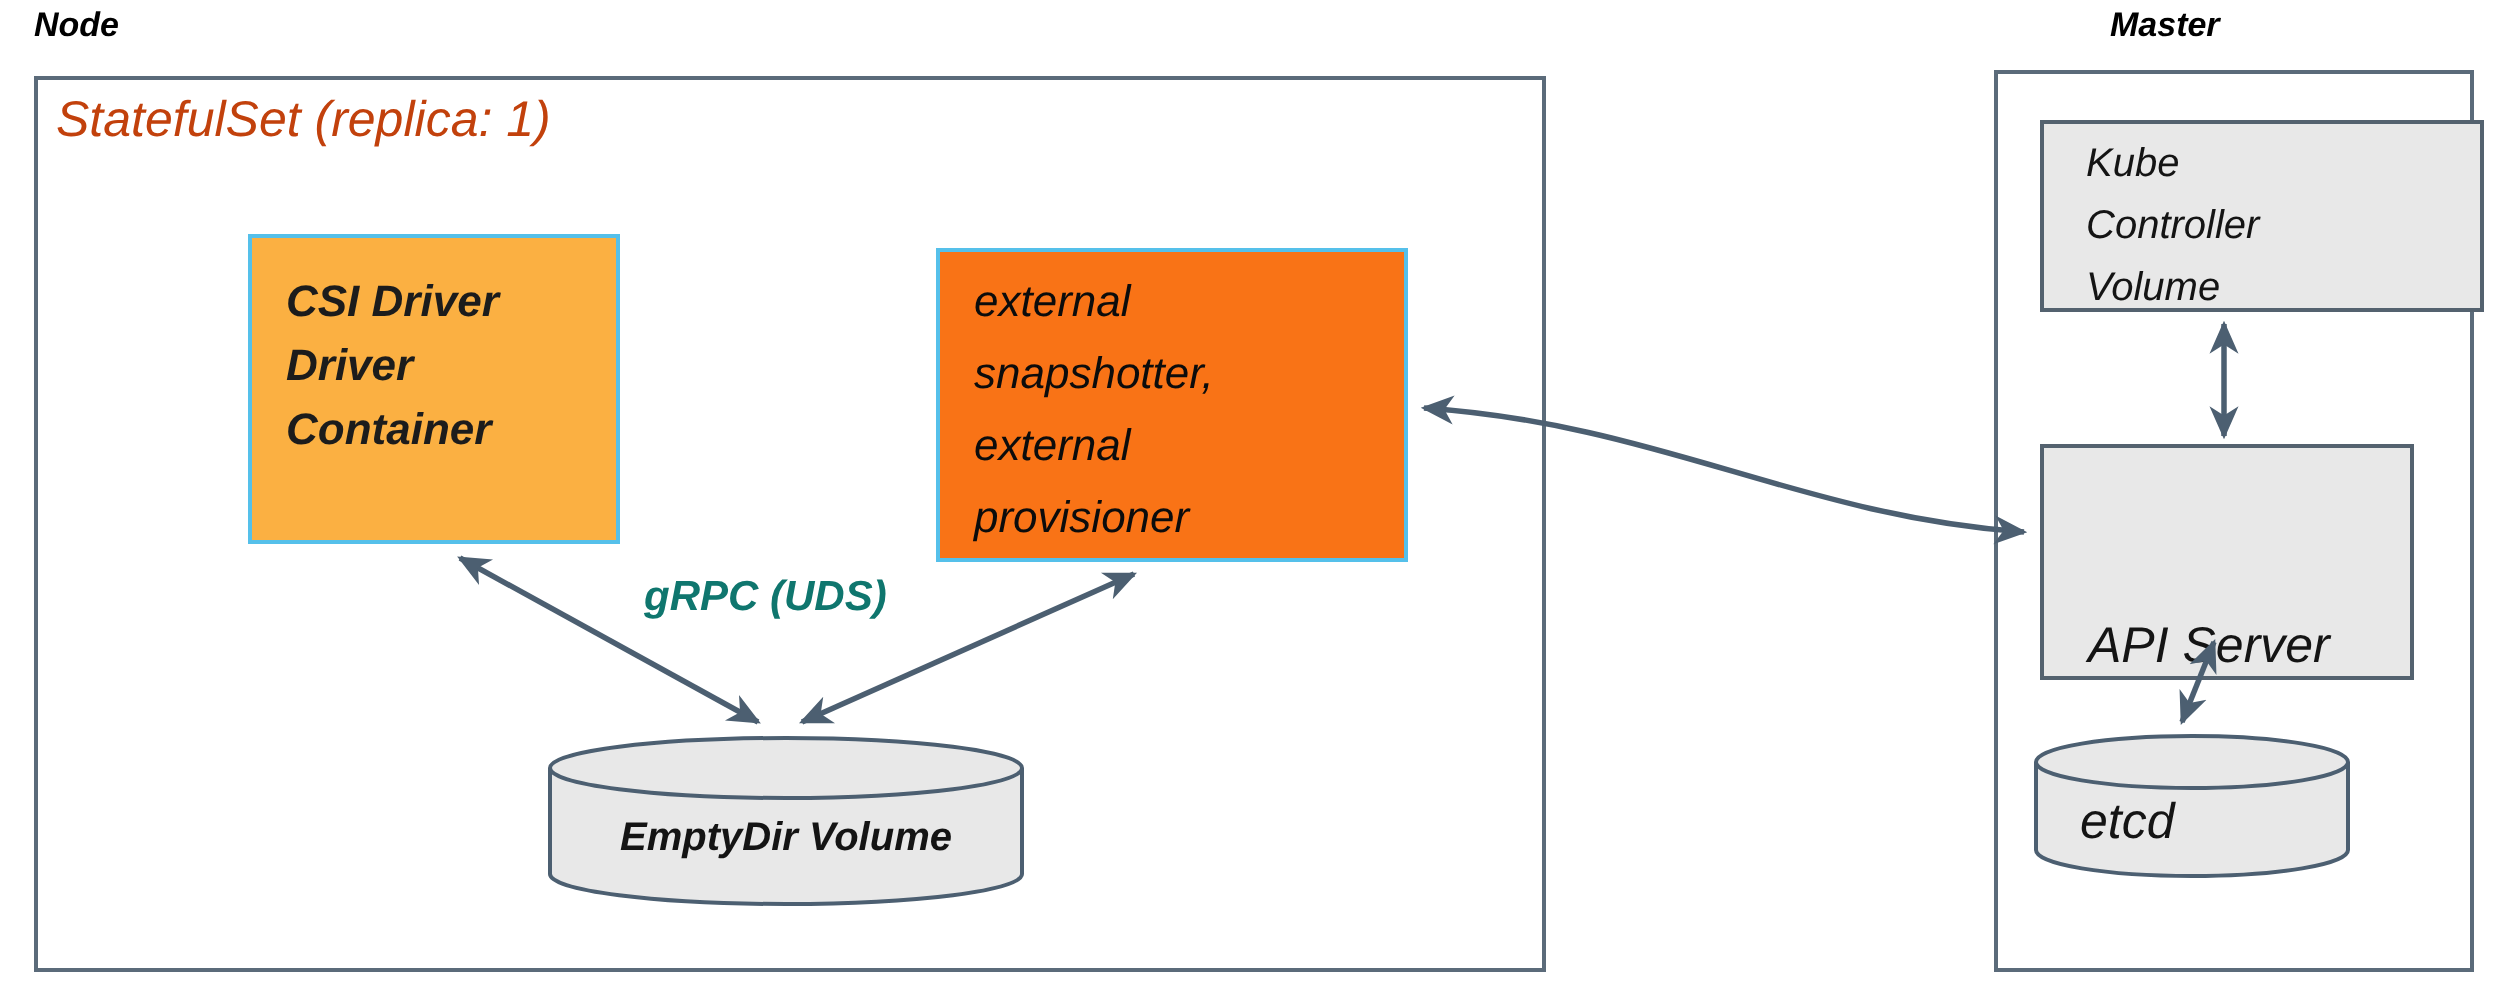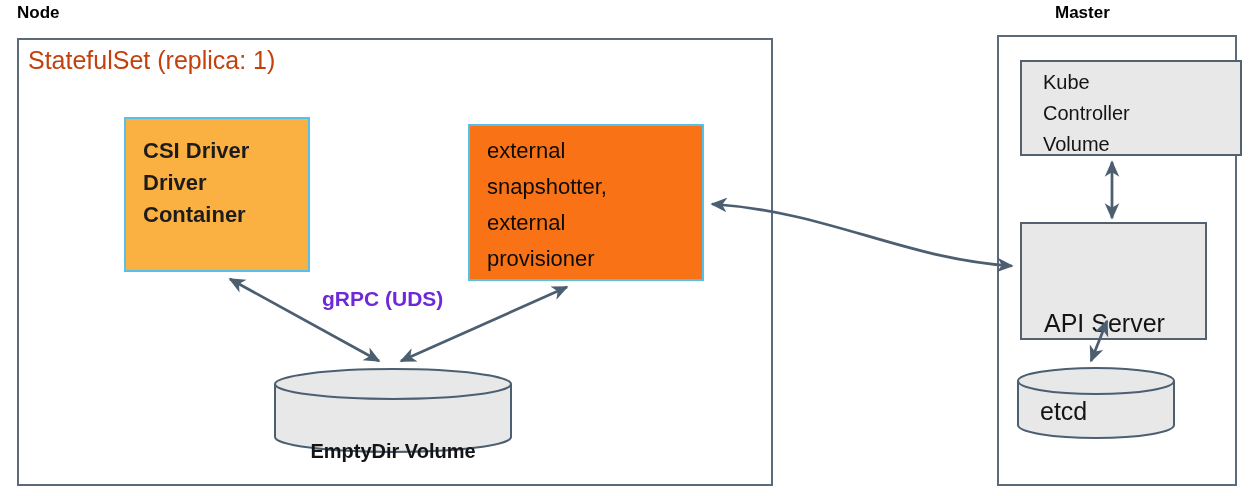--- a/index.html
+++ b/index.html
@@ -5,21 +5,21 @@
   * { margin: 0; padding: 0; box-sizing: border-box; }
   html, body { background: #ffffff; }
   body { font-family: "Liberation Sans", sans-serif; color: #111111; }
   .canvas {
     position: relative;
     width: 1250px;
     height: 496px;
     background: #ffffff;
     overflow: hidden;
   }
-  .abs { position: absolute; }
+  .abs { position: absolute; font-style: italic; }
   .region-label {
     font-size: 17px;
     font-weight: 700;
     color: #000000;
   }
   .outer-box {
     border: 2px solid #5b6b7a;
     background: #ffffff;
   }
   .ss-title {
@@ -42,21 +42,21 @@
     border: 2px solid #55c0ea;
     padding: 7px 0 0 17px;
     font-size: 22px;
     font-weight: 400;
     line-height: 36px;
     color: #0c0c0c;
   }
   .grpc-label {
     font-size: 21px;
     font-weight: 600;
-    color: #6d28d9;
+    color: #0f766e;
   }
   .gray-box {
     background: #e8e8e8;
     border: 2px solid #54626f;
     color: #141414;
   }
   .kcm-box {
     padding: 5px 0 0 21px;
     font-size: 20px;
     font-weight: 400;
@@ -145,17 +145,17 @@
 
     <path d="M567,287 L401,361" fill="none" stroke="#4c5f71" stroke-width="2.75" marker-start="url(#arr)" marker-end="url(#arr)"></path>
 
     <path d="M712,204 C830,212 900,258 1012,266" fill="none" stroke="#4c5f71" stroke-width="2.75" marker-start="url(#arr)" marker-end="url(#arr)"></path>
 
     <path d="M1112,162 L1112,218" fill="none" stroke="#4c5f71" stroke-width="2.75" marker-start="url(#arr)" marker-end="url(#arr)"></path>
 
     <path d="M1107,321 L1091,361" fill="none" stroke="#4c5f71" stroke-width="2.75" marker-start="url(#arr)" marker-end="url(#arr)"></path>
   </svg>
 
-  <div class="abs cyl-label emptydir-label" style="left:275px; top:408px; width:236px;margin-top:32px;">EmptyDir Volume</div>
+  <div class="abs cyl-label emptydir-label" style="left:275px; top:408px; width:236px;">EmptyDir Volume</div>
 
   <div class="abs cyl-label etcd-label" style="left:1040px; top:397px;">etcd</div>
 
 </div>
 
 </body></html>

